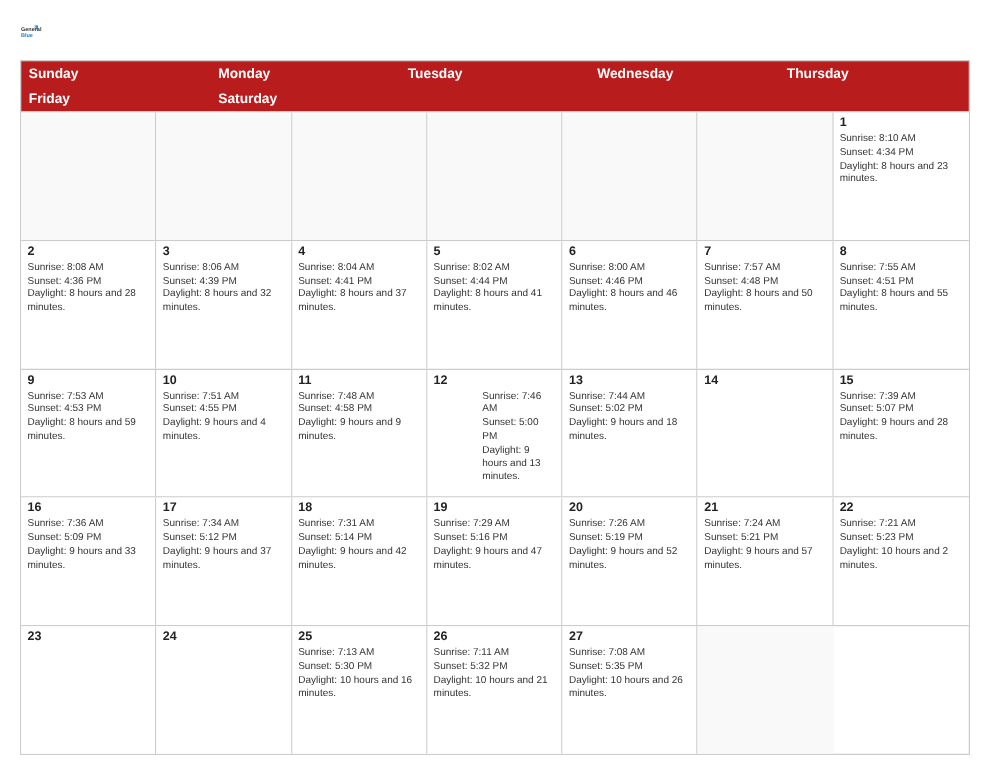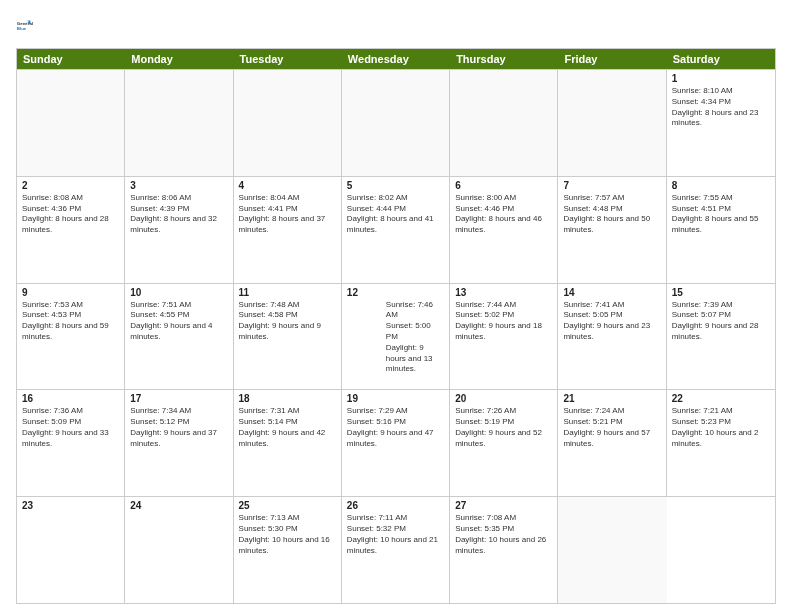--- a/index.html
+++ b/index.html
@@ -51,22 +51,22 @@
       color: #555;
     }
     .calendar {
       flex: 1;
       display: flex;
       flex-direction: column;
       border: 1px solid #ccc;
     }
     .col-headers {
       display: grid;
-      grid-template-columns: repeat(7, 1fr);
-      background: #4d7c0f;
+      grid-template-columns: repeat(5, 1fr);
+      background: #b91c1c;
     }
     .col-header {
       color: #fff;
       font-size: 11px;
       font-weight: bold;
       padding: 4px 6px;
       text-align: left;
     }
     .weeks {
       flex: 1;
@@ -224,23 +224,20 @@
 Daylight: 9 hours and 13 minutes.</div>
           </div>
           <div class="day-cell">
             <span class="day-num">13</span>
             <div class="day-info" style="white-space: pre-line;">Sunrise: 7:44 AM
 Sunset: 5:02 PM
 Daylight: 9 hours and 18 minutes.</div>
           </div>
           <div class="day-cell">
             <span class="day-num">14</span>
-            <div class="day-info" style="white-space: pre-line;">Sunrise: 7:41 AM
-Sunset: 5:05 PM
-Daylight: 9 hours and 23 minutes.</div>
           </div>
           <div class="day-cell">
             <span class="day-num">15</span>
             <div class="day-info" style="white-space: pre-line;">Sunrise: 7:39 AM
 Sunset: 5:07 PM
 Daylight: 9 hours and 28 minutes.</div>
           </div>
         </div>
         <div class="week-row">
           <div class="day-cell">

